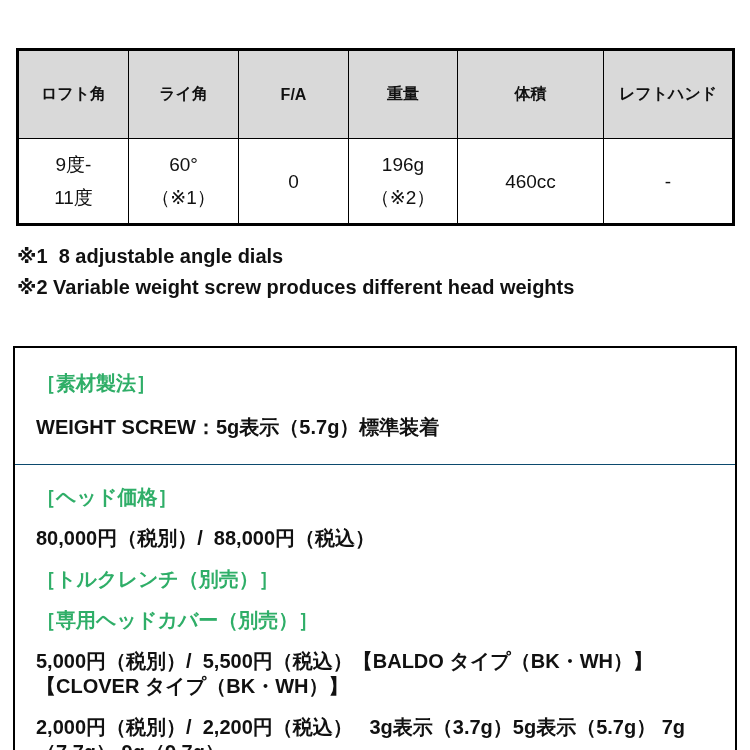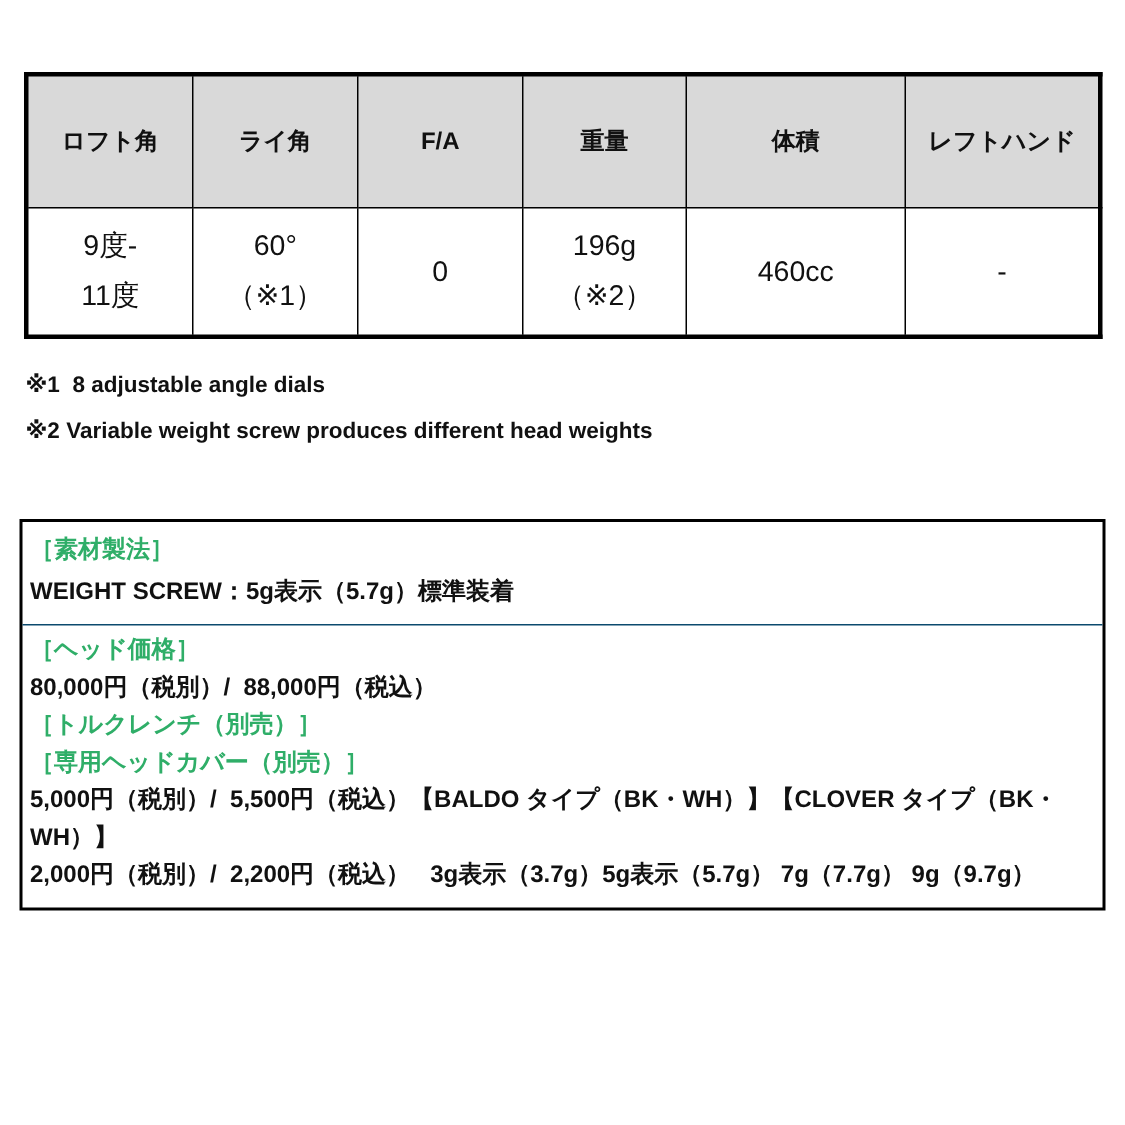--- a/index.html
+++ b/index.html
@@ -24,32 +24,32 @@
   .spec-table td {
     background:#ffffff; border:1px solid #000;
     height:84px; font-size:19px; font-weight:400;
     text-align:center; vertical-align:middle; padding:0;
   }
   .vline { line-height:33px; white-space:pre-wrap; }
 
   
   .notes { position:absolute; left:17px; top:241px; width:716px; }
   .notes p {
-    margin:0; line-height:31px; font-size:15px; font-weight:bold;
+    margin:0; line-height:31px; font-size:20px; font-weight:bold;
     white-space:pre-wrap;
   }
 
   
   .details-box {
     position:absolute; left:13px; top:346px; width:724px;
     border:2px solid #000; box-sizing:border-box; background:#fff;
   }
   .section { padding:5px 8px 7px 5px; }
   .section p {
-    margin:0; font-size:16px; font-weight:bold; white-space:pre-wrap;
+    margin:16px; font-size:20px; font-weight:bold; white-space:pre-wrap;
   }
   .section-materials p { line-height:28px; }
   .section-pricing { border-top:1px solid #0c4a6e; padding-top:4px; padding-bottom:9px; }
   .section-pricing p { line-height:25px; }
   .green { color:#2fae68; }
 </style>
 </head>
 <body>
 
 <div class="page">

